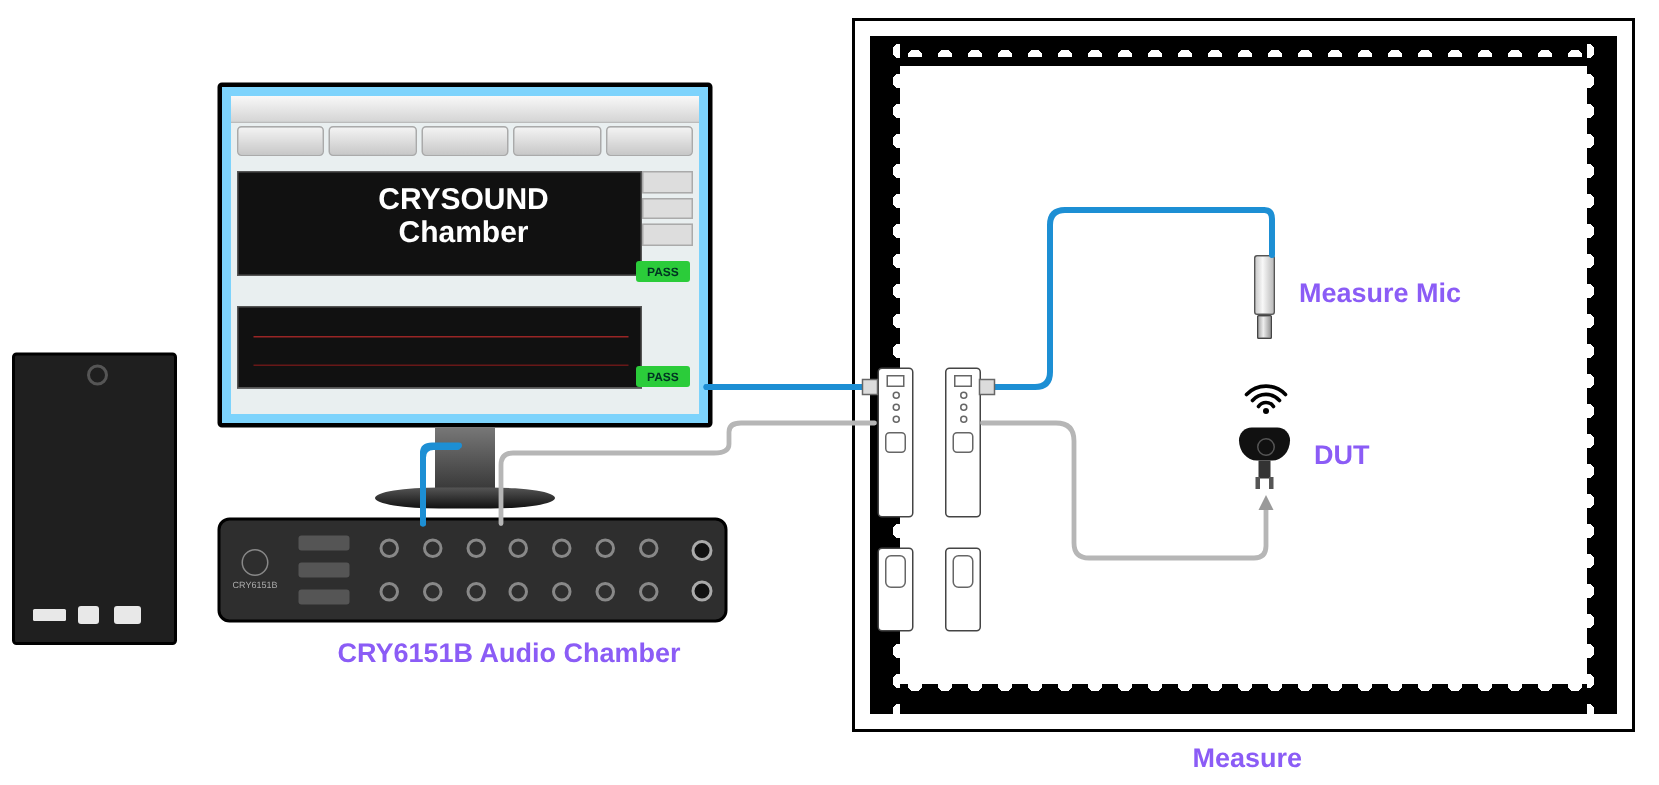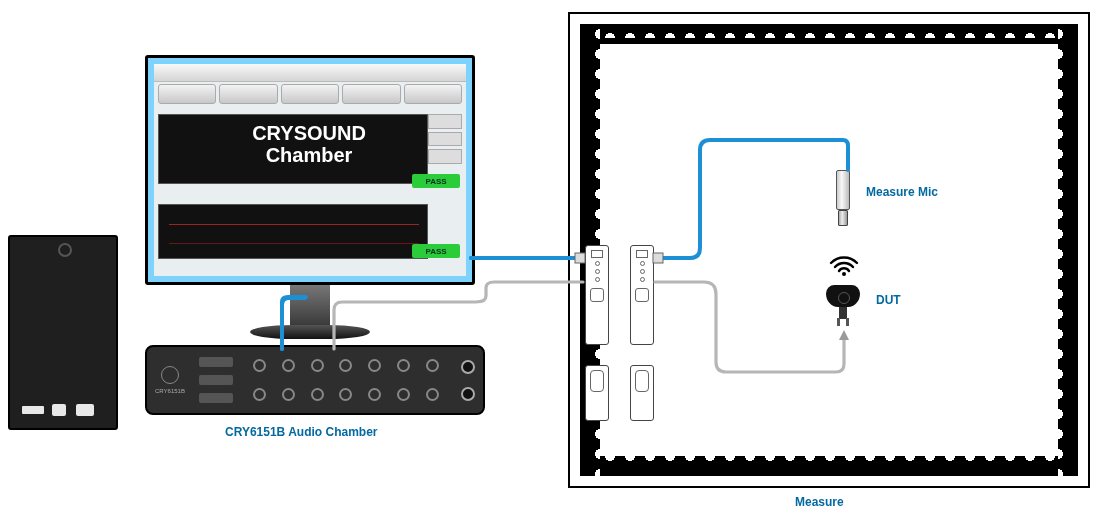--- a/index.html
+++ b/index.html
@@ -1,37 +1,37 @@
 <!DOCTYPE html>
 <html><head>
 <meta charset="utf-8">
 <style>
   html,body{margin:0;padding:0;width:1106px;height:523px;background:#fff;font-family:Arial,sans-serif;position:relative;overflow:hidden}
   *{box-sizing:border-box}
-  .lbl{position:absolute;font-size:12px;color:#0369a1;white-space:nowrap}
+  .lbl{position:absolute;font-size:18px;color:#8b5cf6;white-space:nowrap}
   .bold{font-weight:bold}
 
   
   .pc{position:absolute;left:8px;top:235px;width:110px;height:195px;background:#1f1f1f;border:2px solid #000;border-radius:3px}
   .pc .pwr{position:absolute;top:6px;left:48px;width:14px;height:14px;border:2px solid #555;border-radius:50%}
   .pc .slot1{position:absolute;bottom:14px;left:12px;width:22px;height:8px;background:#e8e8e8;border-radius:1px}
   .pc .slot2{position:absolute;bottom:12px;left:42px;width:14px;height:12px;background:#e8e8e8;border-radius:2px}
   .pc .slot3{position:absolute;bottom:12px;left:66px;width:18px;height:12px;background:#e8e8e8;border-radius:2px}
 
   
   .monitor{position:absolute;left:145px;top:55px;width:330px;height:230px;background:#7dd3fc;border:3px solid #000;border-radius:3px}
   .monitor .screen{position:absolute;inset:6px;background:#e9eff0}
   .monitor .toolbar{position:absolute;top:0;left:0;right:0;height:18px;background:linear-gradient(#f8f8f8,#d5d5d5);border-bottom:1px solid #bbb}
   .monitor .topbtns{position:absolute;top:20px;left:4px;right:4px;height:20px;display:flex;gap:3px}
   .monitor .topbtns span{flex:1;background:linear-gradient(#f3f3f3,#c8c8c8);border:1px solid #aaa;border-radius:3px}
   .monitor .graph{position:absolute;left:4px;width:270px;background:#111;border:1px solid #555}
   .monitor .g1{top:50px;height:70px}
   .monitor .g2{top:140px;height:55px}
   .monitor .title{position:absolute;top:58px;left:30px;width:250px;text-align:center;color:#fff;font-weight:bold;font-size:20px;line-height:1.1}
-  .monitor .pass{position:absolute;right:6px;width:48px;height:14px;background:#2bcc3a;color:#032;font-size:8px;font-weight:bold;display:flex;align-items:center;justify-content:center;border-radius:2px}
+  .monitor .pass{position:absolute;right:6px;width:36px;height:14px;background:#2bcc3a;color:#032;font-size:8px;font-weight:bold;display:flex;align-items:center;justify-content:center;border-radius:2px}
   .monitor .p1{top:110px}
   .monitor .p2{top:180px}
   .monitor .sidetabs{position:absolute;right:4px;top:50px;width:34px;height:50px;display:flex;flex-direction:column;gap:3px}
   .monitor .sidetabs span{flex:1;background:#ddd;border:1px solid #aaa}
   .monitor .g2::after{content:"";position:absolute;left:10px;right:8px;bottom:14px;height:18px;border-top:1px solid #a82828;border-bottom:1px solid #721818;opacity:.9}
   .stand{position:absolute;left:290px;top:285px;width:40px;height:45px;background:linear-gradient(#777,#333)}
   .base{position:absolute;left:250px;top:325px;width:120px;height:14px;background:linear-gradient(#555,#111);border-radius:50%/70%}
 
   
   .ana{position:absolute;left:145px;top:345px;width:340px;height:70px;background:#2e2e2e;border:2px solid #000;border-radius:8px;display:flex}

